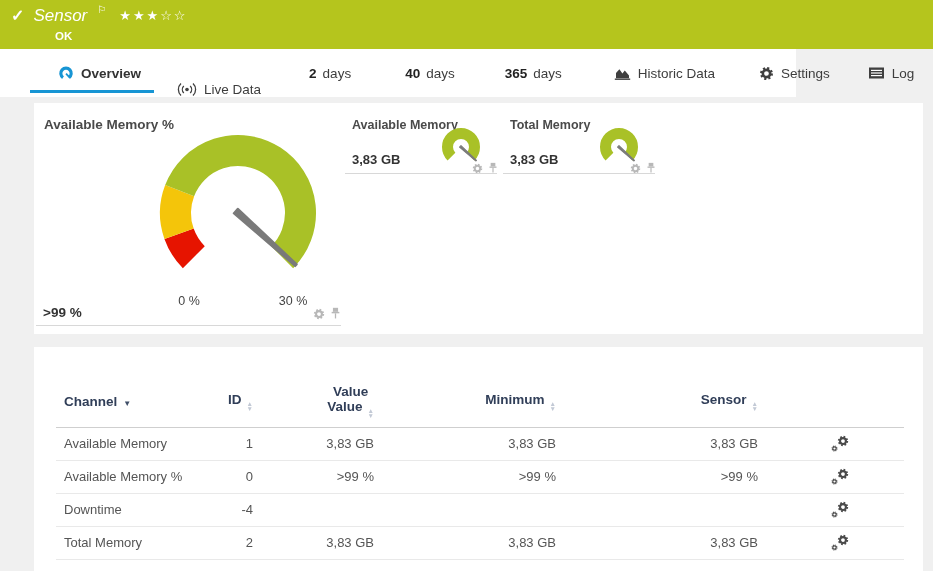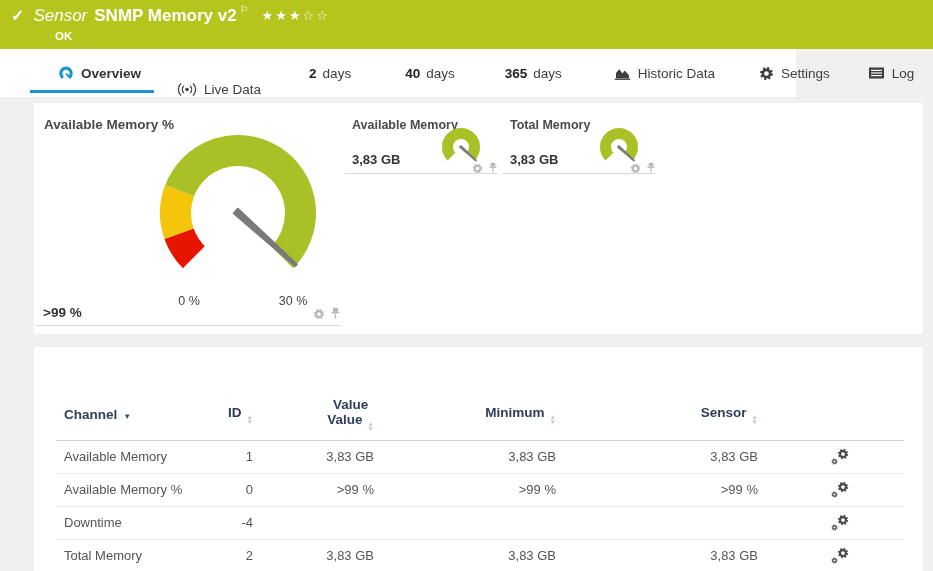--- a/index.html
+++ b/index.html
@@ -51,21 +51,21 @@
 
   
   .mini-tile { position:absolute; top:7px; width:152px; height:64px; border-bottom:1px solid #d8d8d8; }
   .mini-1 { left:311px; } .mini-2 { left:469px; }
   .mini-title { position:absolute; left:7px; top:8px; font-size:12.5px; font-weight:bold; color:#4a4a4a; }
   .mini-gauge-svg { position:absolute; left:92px; top:15px; }
   .mini-value { position:absolute; left:7px; top:42px; font-size:13px; font-weight:bold; color:#333; }
   .mini-tile .tile-icons { left:127px; top:52px; }
 
   
-  .chtable { position:absolute; left:22px; top:40px; width:848px; border-collapse:collapse; table-layout:fixed; }
+  .chtable { position:absolute; left:22px; top:27px; width:848px; border-collapse:collapse; table-layout:fixed; }
   .chtable th { color:#303e58; font-size:13.5px; font-weight:bold; height:53px; vertical-align:middle; border-bottom:1px solid #cfcfcf; padding:8px 5px 6px 5px; }
   .chtable td { font-size:13px; color:#555; height:33px; border-bottom:1px solid #e9e9e9; padding:0 5px; }
   .col-channel { width:140px; text-align:left; }
   .col-id { width:62px; text-align:right; }
   .col-last { width:121px; text-align:right; }
   .col-min { width:182px; text-align:right; }
   .col-max { width:202px; text-align:right; }
   .col-gear { width:141px; text-align:left; }
   td.col-channel { padding-left:8px; }
   th.col-channel { padding-left:8px; }
@@ -92,21 +92,20 @@
       <rect x="1.8" y="5.2" width="8.4" height="1.6" fill="currentColor"></rect>
       <rect x="5.3" y="6.8" width="1.4" height="5.6" fill="currentColor"></rect>
     </symbol>
   </defs>
 </svg>
 
 <div class="topbar">
   <div class="topbar-row1">
     <span class="check">✓</span>
     <span class="sensor-kind">Sensor</span>
-    <span class="sensor-title">SNMP Memory v2</span>
     <span class="flag">⚐</span>
     <span class="stars">★★★☆☆</span>
   </div>
   <div class="status-ok">OK</div>
 </div>
 
 <div class="tabbar">
   <div class="tab active">
     <span class="ticon icon-svg">
       <svg width="16" height="16" viewBox="0 0 16 16">

